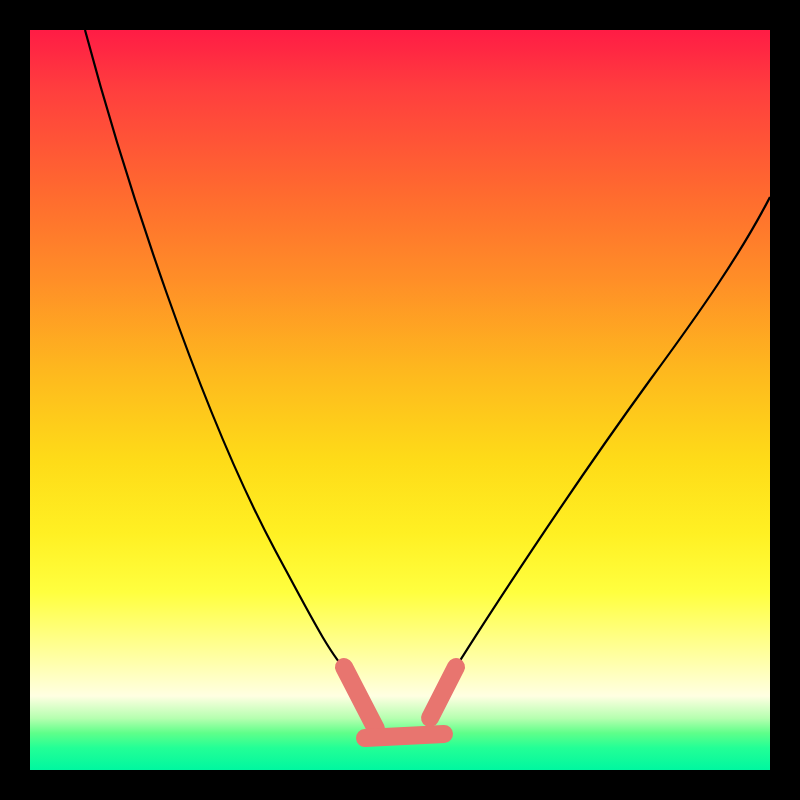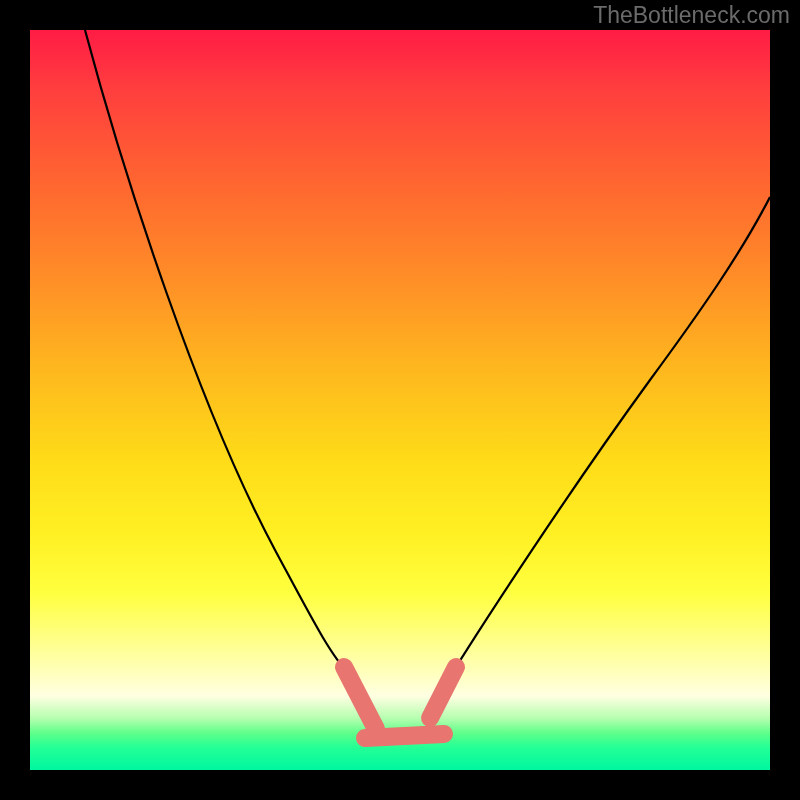--- a/index.html
+++ b/index.html
@@ -58,21 +58,20 @@
     width: 740px;
     height: 740px;
     z-index: 2;
   }
 </style>
 </head>
 <body>
 
 <div class="frame">
 
-  <div class="watermark">TheBottleneck.com</div>
 
   <div class="plot-area">
     <svg class="curves" viewBox="0 0 740 740" preserveAspectRatio="none">
 
       <path d="M 55 0
                C 95 150, 170 380, 245 520
                C 280 585, 300 625, 320 645" fill="none" stroke="#000" stroke-width="2.2"></path>
 
       <path d="M 416 653
                C 455 590, 540 460, 620 350

